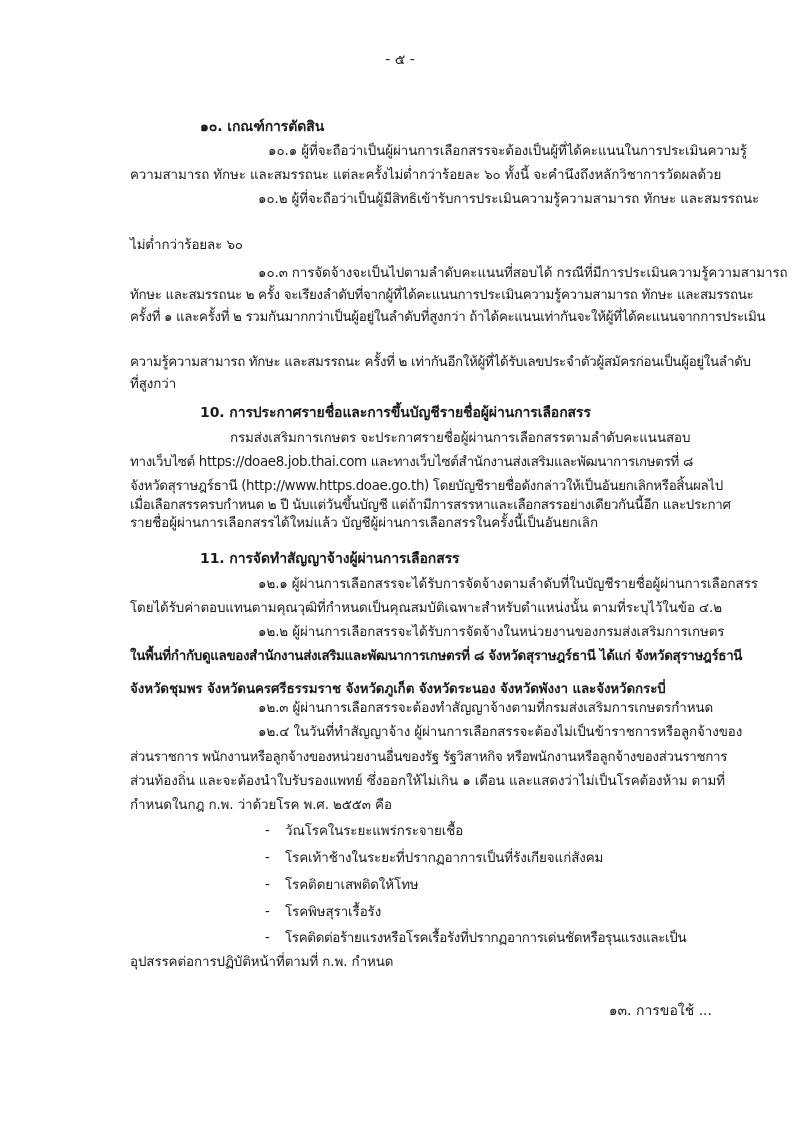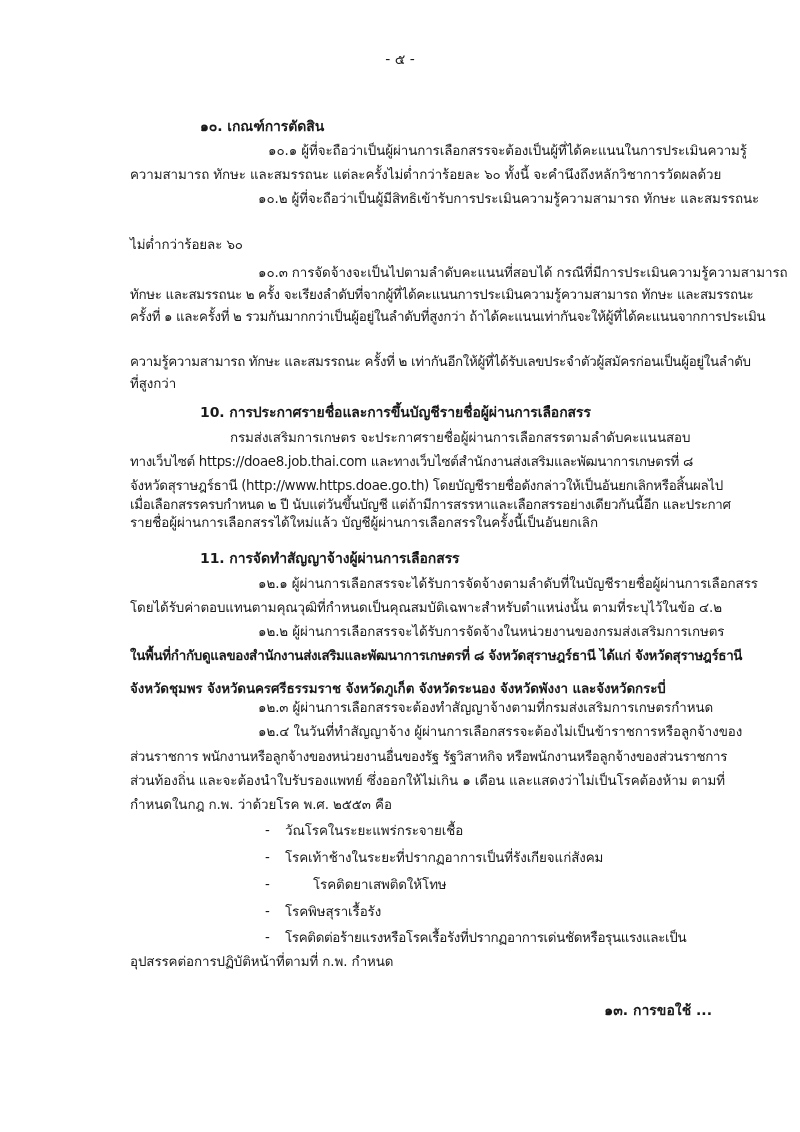--- a/index.html
+++ b/index.html
@@ -4,21 +4,21 @@
   <style>
     html, body { margin: 0; padding: 0; background: #ffffff; }
     body { width: 800px; height: 1132px; position: relative; overflow: hidden;
            font-family: "DejaVu Sans", "Liberation Sans", sans-serif; color: #1a1a1a; }
     .page { position: absolute; left: 0; top: 0; width: 800px; height: 1132px; background: #fff; }
     .ln { position: absolute; white-space: nowrap; font-size: 13.4px; line-height: 18px; letter-spacing: -0.1px; }
     .b { font-weight: bold; }
     .head { font-size: 14px; }
     .page-num { position: absolute; left: 0; width: 800px; text-align: center; top: 48px; font-size: 14px; }
     .bullet-dash { position: absolute; font-size: 13.4px; line-height: 18px; }
-    .footer-next { position: absolute; right: 88px; top: 999px; font-size: 14px; font-weight: bold; }
+    .footer-next { position: absolute; right: 88px; top: 999px; font-size: 14px; font-weight: normal; }
     .tight { letter-spacing: -0.35px; }
   </style>
 </head>
 <body>
 
 <div class="page">
 
   <div class="page-num">- ๕ -</div>
 
   <div class="ln b head" style="left:200px; top:117px;">๑๐. เกณฑ์การตัดสิน</div>
@@ -55,21 +55,21 @@
     <div>
       <span class="bullet-dash" style="left:265px; top:822px;">-</span>
       <span class="ln" style="left:285px; top:822px;">วัณโรคในระยะแพร่กระจายเชื้อ</span>
     </div>
     <div>
       <span class="bullet-dash" style="left:265px; top:849px;">-</span>
       <span class="ln" style="left:285px; top:849px;">โรคเท้าช้างในระยะที่ปรากฏอาการเป็นที่รังเกียจแก่สังคม</span>
     </div>
     <div>
       <span class="bullet-dash" style="left:265px; top:876px;">-</span>
-      <span class="ln" style="left:285px; top:876px;margin-left:28px;">โรคติดยาเสพติดให้โทษ</span>
+      <span class="ln" style="left:285px; top:876px;">โรคติดยาเสพติดให้โทษ</span>
     </div>
     <div>
       <span class="bullet-dash" style="left:265px; top:903px;">-</span>
       <span class="ln" style="left:285px; top:903px;">โรคพิษสุราเรื้อรัง</span>
     </div>
     <div>
       <span class="bullet-dash" style="left:265px; top:929px;">-</span>
       <span class="ln tight" style="left:285px; top:929px;">โรคติดต่อร้ายแรงหรือโรคเรื้อรังที่ปรากฏอาการเด่นชัดหรือรุนแรงและเป็น</span>
     </div>
     <div class="ln" style="left:130px; top:953px;">อุปสรรคต่อการปฏิบัติหน้าที่ตามที่ ก.พ. กำหนด</div>

